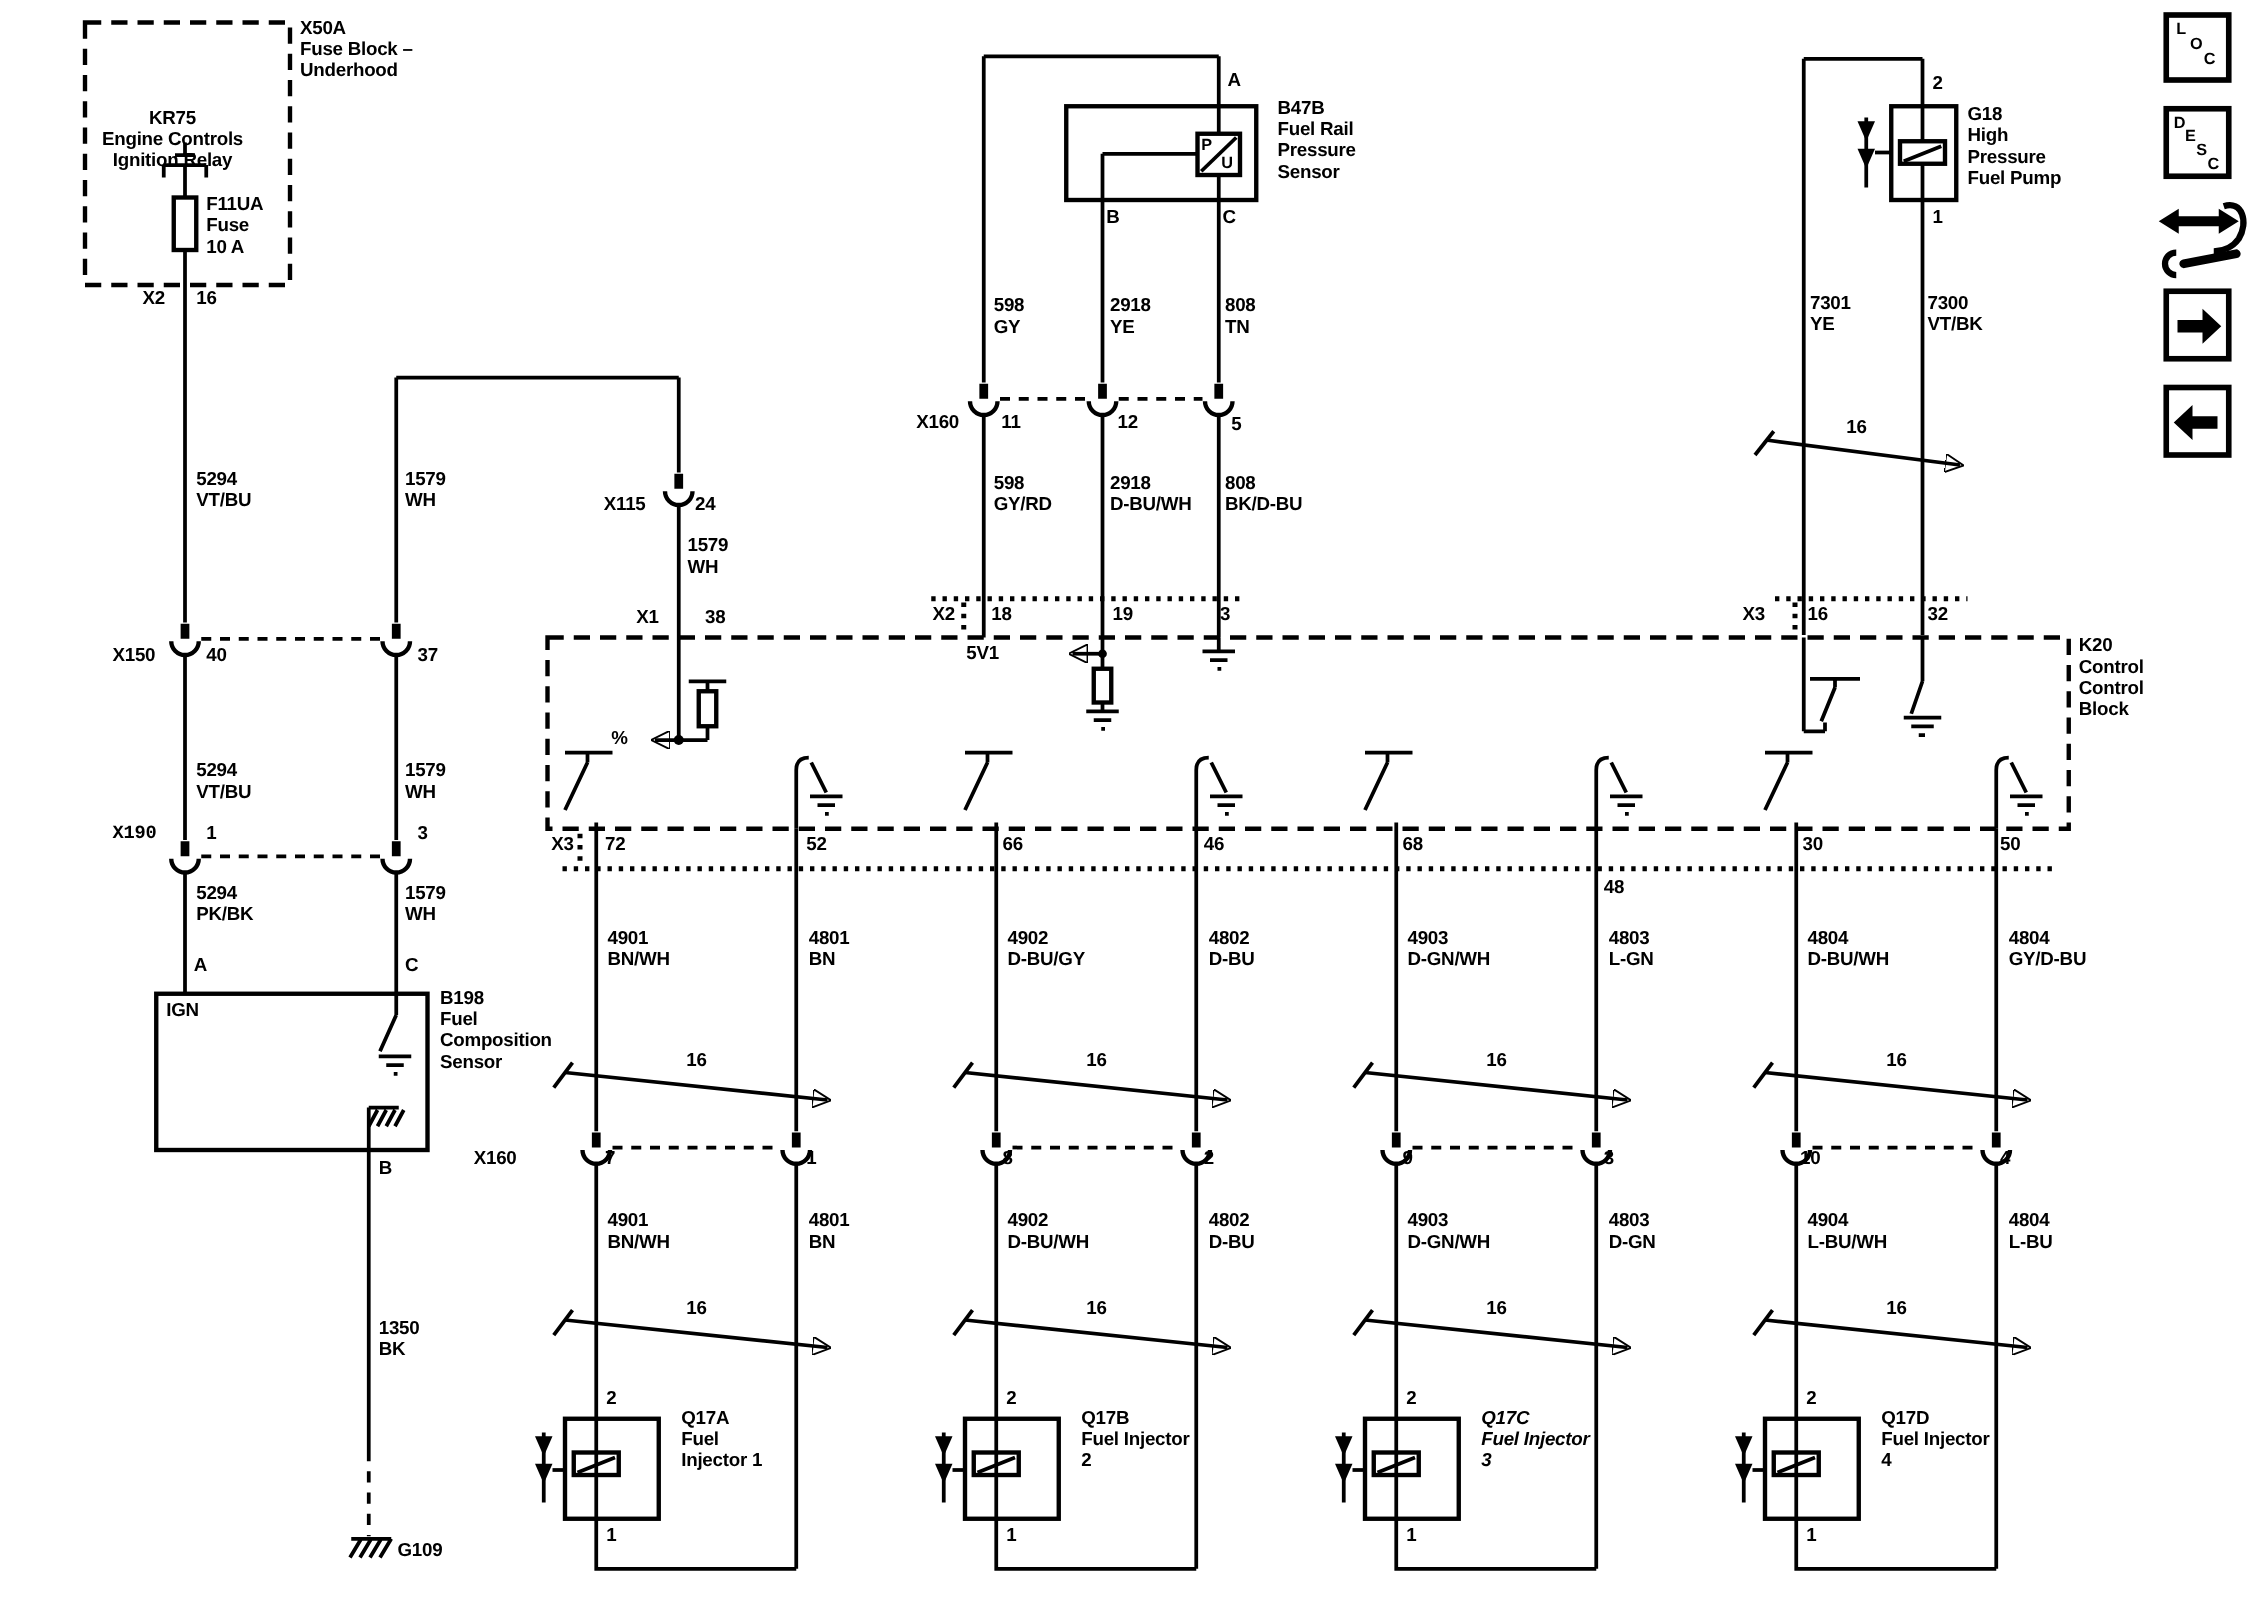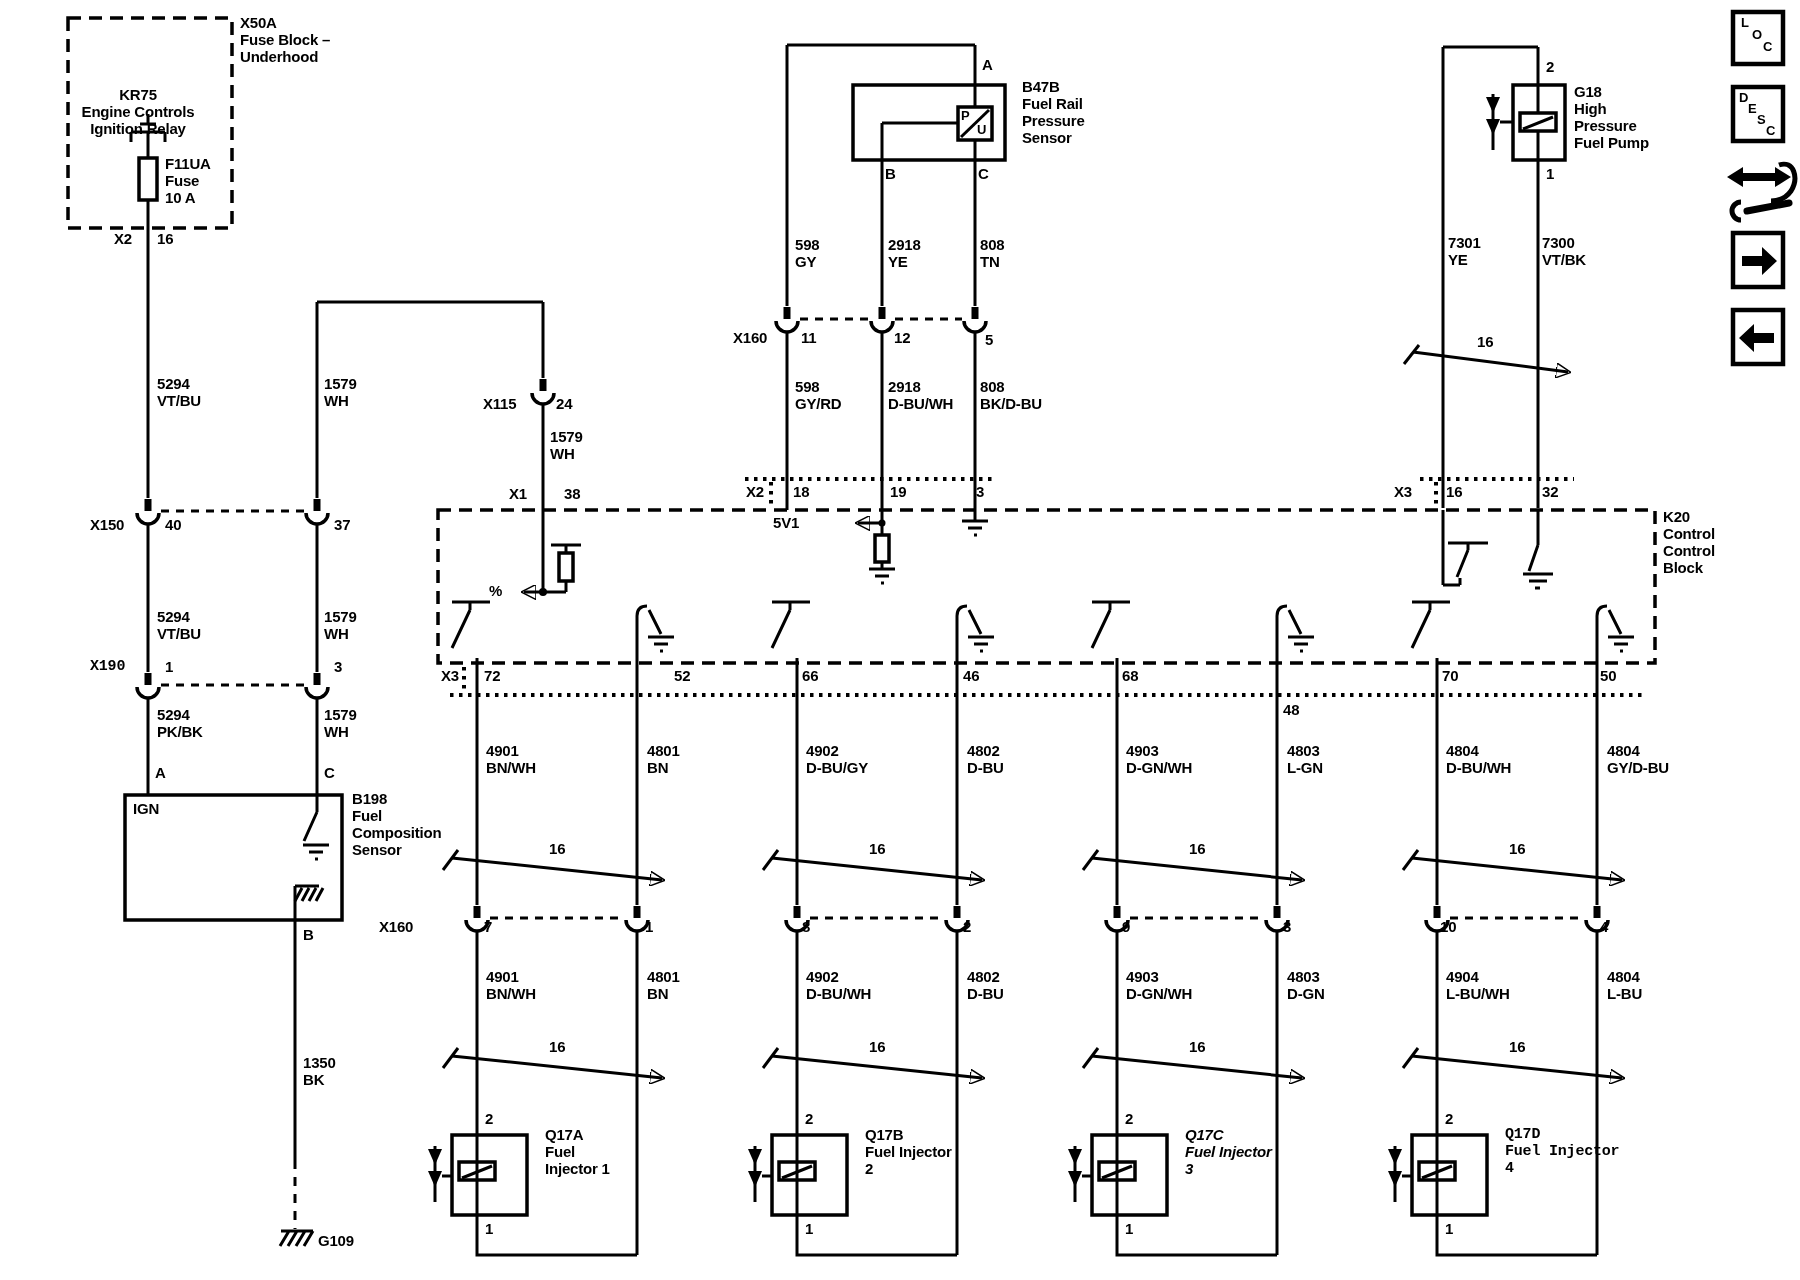--- a/index.html
+++ b/index.html
@@ -522,37 +522,37 @@
       <div>Control</div>
       <div>Control</div>
       <div>Block</div>
     </div>
     <div class="lbl" style="left: 441px; top: 667px;">
       <div>X3</div>
     </div>
     <div class="lbl" style="left: 484px; top: 667px;">
       <div>72</div>
     </div>
-    <div class="lbl" style="left: 645px; top: 667px; margin-left: 29px;">
+    <div class="lbl" style="left: 645px; top: 667px;">
       <div>52</div>
     </div>
     <div class="lbl" style="left: 802px; top: 667px;">
       <div>66</div>
     </div>
     <div class="lbl" style="left: 963px; top: 667px;">
       <div>46</div>
     </div>
     <div class="lbl" style="left: 1122px; top: 667px;">
       <div>68</div>
     </div>
     <div class="lbl" style="left: 1283px; top: 701px; text-align: center;">
       <div>48</div>
     </div>
     <div class="lbl" style="left: 1442px; top: 667px;">
-      <div>70</div>
+      <div>30</div>
     </div>
     <div class="lbl" style="left: 1600px; top: 667px;">
       <div>50</div>
     </div>
     <div class="lbl" style="left: 379px; top: 918px;">
       <div>X160</div>
     </div>
     <div class="lbl" style="left: 484px; top: 918px;">
       <div>7</div>
     </div>
@@ -697,21 +697,21 @@
     <div class="lbl" style="left: 865px; top: 1126px;">
       <div>Q17B</div>
       <div>Fuel Injector</div>
       <div>2</div>
     </div>
     <div class="lbl" style="left: 1185px; top: 1126px; font-style: italic;">
       <div>Q17C</div>
       <div>Fuel Injector</div>
       <div>3</div>
     </div>
-    <div class="lbl" style="left: 1505px; top: 1126px; font-family: Liberation Mono, monospace;">
+    <div class="lbl" style="left: 1505px; top: 1126px;">
       <div>Q17D</div>
       <div>Fuel Injector</div>
       <div>4</div>
     </div>
     <div class="lbl" style="left: 1741px; top: 14px; font-size: 13px;">
       <div>L</div>
     </div>
     <div class="lbl" style="left: 1752px; top: 26px; font-size: 13px;">
       <div>O</div>
     </div>

